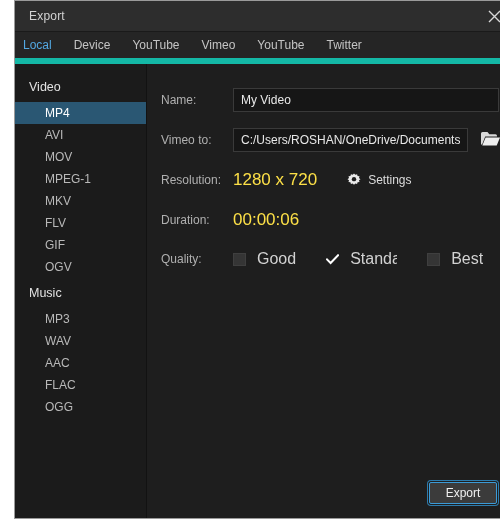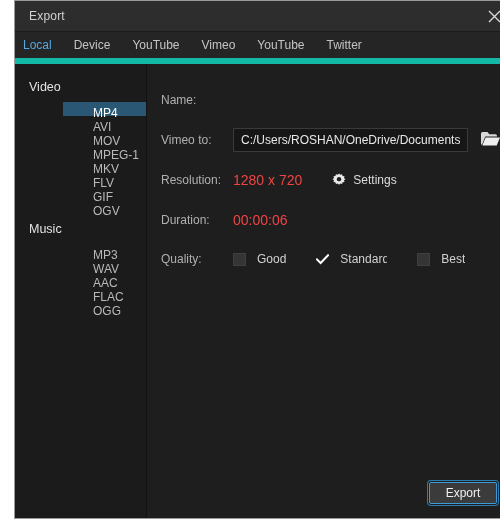--- a/index.html
+++ b/index.html
@@ -85,25 +85,24 @@
     overflow: hidden;
   }
   .group-header {
     color: #e2e2e2;
     font-size: 12.5px;
     padding: 8px 0 8px 14px;
   }
   .fmt-item {
     color: #b9b9b9;
     font-size: 12px;
-    height: 14px;
+    height: 22px;
     line-height: 22px;
     padding-left: 30px;
     cursor: pointer;
-    margin-left: 48px;
   }
   .fmt-item.selected {
     background: #2a5773;
     color: #ffffff;
   }
 
   
   #main {
     flex: 1;
     background: #1e1e1e;
@@ -130,22 +129,22 @@
     color: #e8e8e8;
     font-size: 12px;
     font-family: "Liberation Sans", sans-serif;
     height: 24px;
     padding: 0 7px;
     width: 266px;
     outline: none;
   }
   .path-input { width: 235px; }
   .static-val {
-    color: #ef4444;
-    font-size: 14px;
+    color: #fde047;
+    font-size: 17px;
   }
 
   #browse-btn {
     width: 24px; height: 24px;
     margin-left: 10px;
     display: flex;
     align-items: center;
     justify-content: center;
     cursor: pointer;
   }
@@ -176,21 +175,21 @@
   }
   .q-opt.checked .q-box {
     background: transparent;
     border: none;
     display: flex;
     align-items: center;
     justify-content: center;
   }
   .q-label {
     color: #d2d2d2;
-    font-size: 12px;
+    font-size: 16px;
     white-space: nowrap;
     overflow: hidden;
   }
   
   .q-opt.clipped .q-label { max-width: 47px; }
 
   
   #export-btn {
     position: absolute;
     right: 16px;
@@ -252,20 +251,21 @@
         <div class="fmt-item">WAV</div>
         <div class="fmt-item">AAC</div>
         <div class="fmt-item">FLAC</div>
         <div class="fmt-item">OGG</div>
       </div>
 
     <div id="main">
 
       <div class="row">
         <span class="row-label">Name:</span>
+        <input class="text-input" type="text" value="My Video" style="">
       </div>
 
       <div class="row">
         <span class="row-label">Vimeo to:</span>
         <input class="text-input path-input" type="text" value="C:/Users/ROSHAN/OneDrive/Documents/i..." style="">
         <div id="browse-btn">
           <span>
             <svg width="21" height="17" viewBox="0 0 21 17">
               <path d="M1 3.5 A1.5 1.5 0 0 1 2.5 2 H7.5 L9.3 4.2 H15.5 A1.5 1.5 0 0 1 17 5.7 V6.6 H5.2 L2.1 14.5 H1 Z" fill="#d9d9d9"></path>
               <path d="M5.6 7.6 H20 L16.7 15.6 H2.3 Z" fill="#eeeeee"></path>

